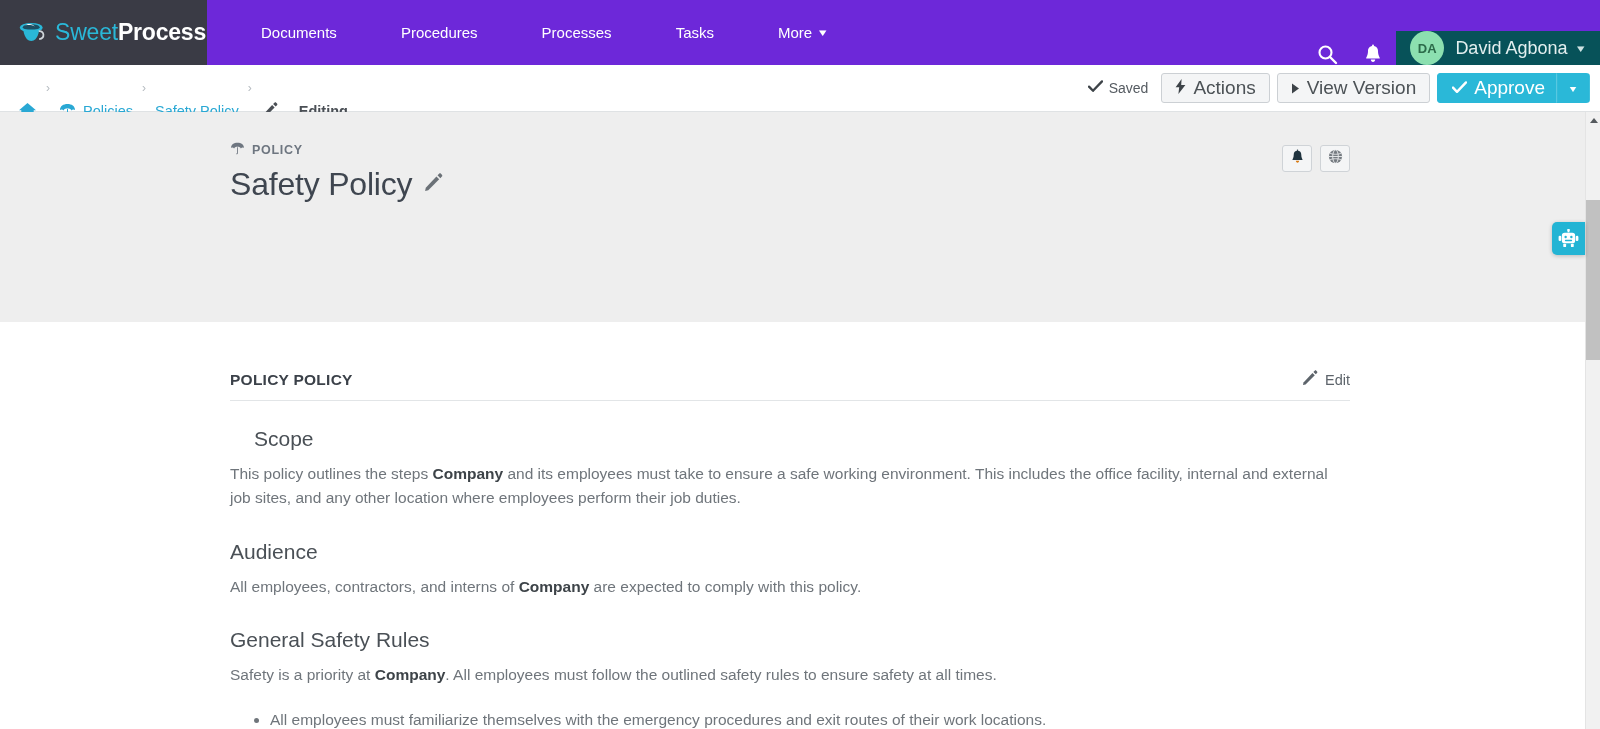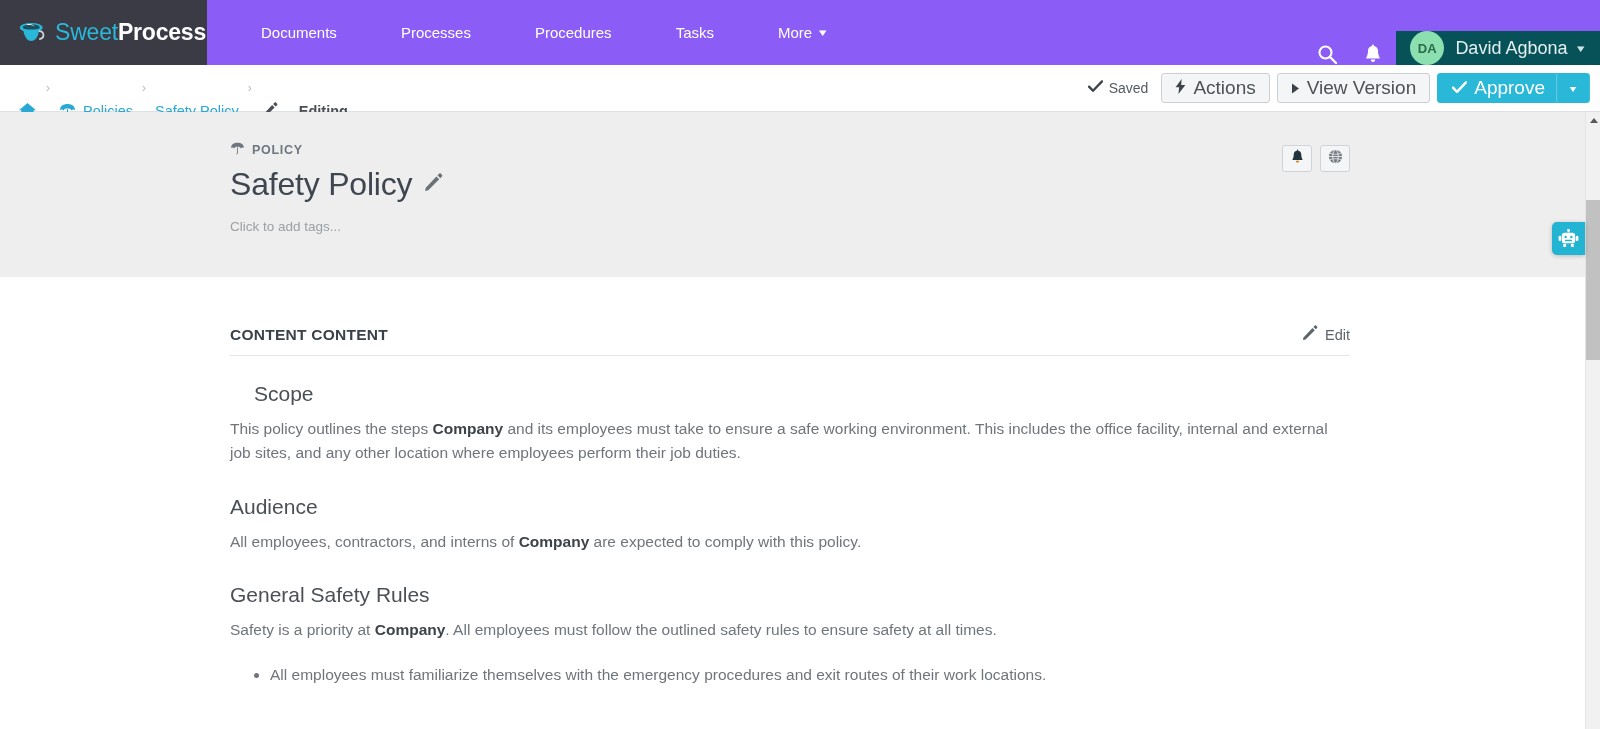--- a/index.html
+++ b/index.html
@@ -8,21 +8,21 @@
     width: 1600px; height: 729px;
     overflow: hidden;
     font-family: "Liberation Sans", sans-serif;
     background: #ffffff;
   }
 
   
   .topnav {
     display: flex; align-items: stretch;
     height: 65px;
-    background: #8b5cf6;
+    background: #6d28d9;
     position: relative;
   }
   .logo-zone {
     width: 207px; min-width: 207px;
     background: #3a3b45;
     display: flex; align-items: center;
     padding-left: 18px;
   }
   .logo-wrap { display: flex; align-items: center; gap: 7px; }
   .logo-cup { width: 30px; height: 26px; display: block; }
@@ -121,21 +121,21 @@
 
   
   .page {
     position: relative;
     height: 617px;
     background: #ffffff;
     overflow: hidden;
   }
   .doc-header {
     background: #eeeeee;
-    height: 165px;
+    height: 210px;
     padding: 30px 11px 0 0;
     position: relative;
   }
   .container {
     width: 1120px;
     margin: 0 0 0 230px;
     position: relative;
   }
   .kicker {
     display: flex; align-items: center; gap: 7px;
@@ -261,24 +261,24 @@
         <span class="sweet">Sweet</span><span class="process">Process</span>
       </span>
     </div>
   </div>
 
   <div class="nav-items">
     <a class="nav-item">
       <span>Documents</span>
     </a>
     <a class="nav-item">
+      <span>Procedures</span>
+    </a>
+    <a class="nav-item">
       <span>Processes</span>
-    </a>
-    <a class="nav-item">
-      <span>Procedures</span>
     </a>
     <a class="nav-item">
       <span>Tasks</span>
     </a>
     <a class="nav-item">
       <span>More</span>
       <span class="caret">▾</span>
     </a>
   </div>
 
@@ -399,21 +399,20 @@
       <div class="doc-title">
         <h1>Safety Policy</h1>
         <span>
           <svg width="19" height="19" viewBox="0 0 17 17">
             <path d="M1.6 13.2 L1 16 L3.8 15.4 L13.6 5.6 L11.1 3.1 Z" fill="#6b7177"></path>
             <path d="M12.1 2.1 L14.6 4.6 L16 3.2 C16.5 2.7 16.5 2 16 1.5 L15.2 0.7 C14.7 0.2 14 0.2 13.5 0.7 Z" fill="#6b7177"></path>
           </svg>
         </span>
       </div>
 
-      <div class="tags-hint">Click to add tags...</div>
 
       <div class="header-btns">
         <div class="sq-btn">
           <span>
             <svg width="15" height="16" viewBox="0 0 20 21">
               <path d="M10 2 C6.7 2 5 4.2 5 7 C5 11.5 3.2 13 3.2 14.4 L16.8 14.4 C16.8 13 15 11.5 15 7 C15 4.2 13.3 2 10 2 Z" fill="#20333f"></path>
               <rect x="9" y="0.4" width="2" height="2.2" rx="1" fill="#20333f"></rect>
               <path d="M7.8 15.6 C7.8 17.1 8.8 18.1 10 18.1 C11.2 18.1 12.2 17.1 12.2 15.6 Z" fill="#d87a12"></path>
             </svg>
           </span>
@@ -430,21 +429,21 @@
           </span>
         </div>
       </div>
     </div>
   </div>
 
   <div class="content-area">
     <div class="container">
 
       <div class="section-head">
-        <h2>CONTENT CONTENT</h2>
+        <h2>POLICY POLICY</h2>
         <a class="edit-link">
           <span>
             <svg width="16" height="16" viewBox="0 0 17 17">
               <path d="M1.6 13.2 L1 16 L3.8 15.4 L13.6 5.6 L11.1 3.1 Z" fill="#5d646b"></path>
               <path d="M12.1 2.1 L14.6 4.6 L16 3.2 C16.5 2.7 16.5 2 16 1.5 L15.2 0.7 C14.7 0.2 14 0.2 13.5 0.7 Z" fill="#5d646b"></path>
             </svg>
           </span>
           <span>Edit</span>
         </a>
       </div>

